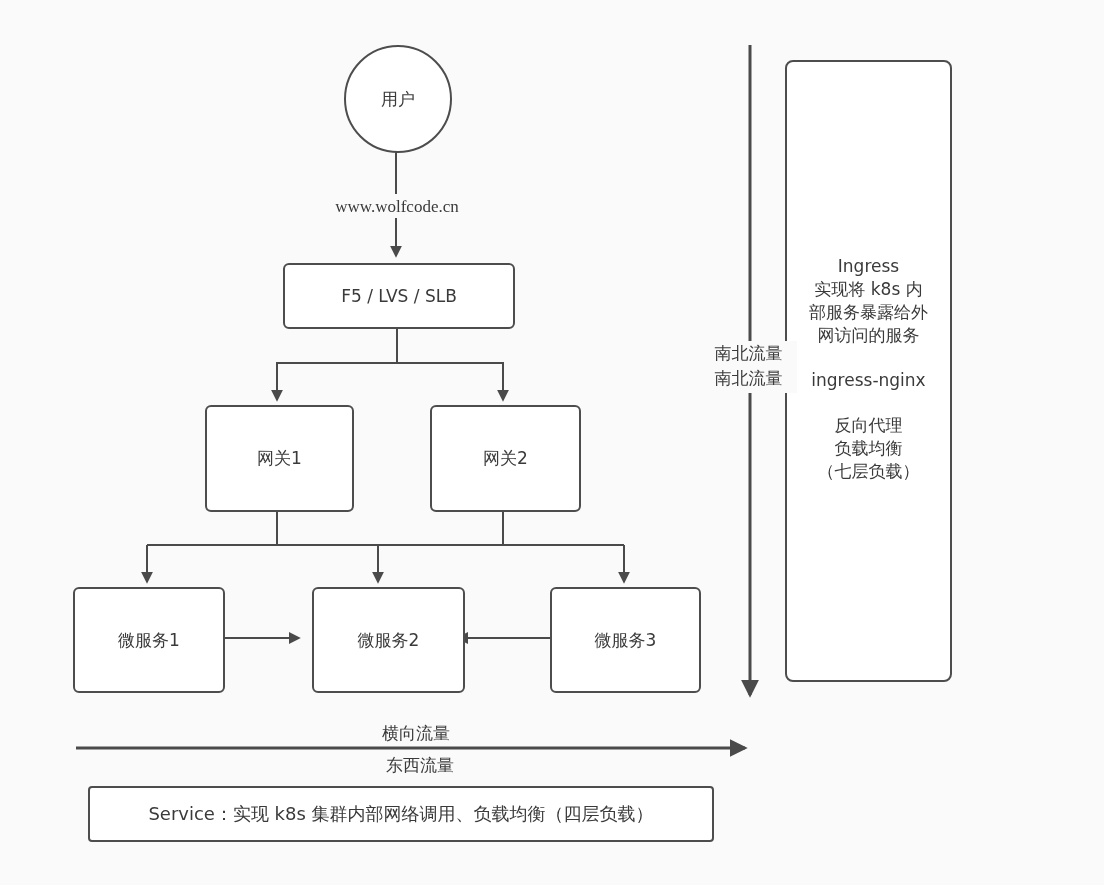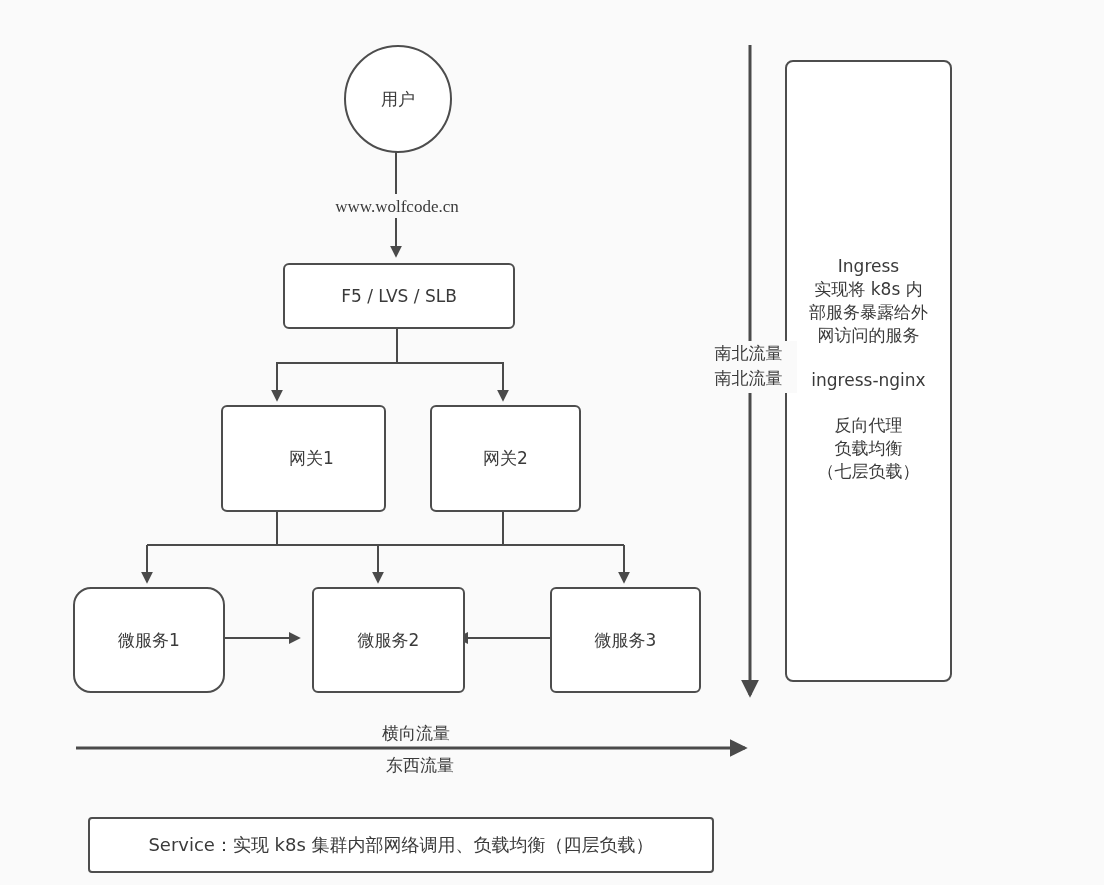--- a/index.html
+++ b/index.html
@@ -86,28 +86,28 @@
 <div class="node circle" style="left:344px; top:45px; width:104px; height:104px;">
   <span>用户</span>
 </div>
 
 <div class="floating-label masked" style="left:307px; top:194px; width:180px; height:24px;font-family:Liberation Serif, serif;">www.wolfcode.cn</div>
 
 <div class="node" style="left:283px; top:263px; width:228px; height:62px;">
   <span>F5 / LVS / SLB</span>
 </div>
 
-<div class="node" style="left:221px; top:405px; width:145px; height:103px;padding-left:16px;">
+<div class="node" style="left:205px; top:405px; width:145px; height:103px;">
   <span>网关1</span>
 </div>
 <div class="node" style="left:430px; top:405px; width:147px; height:103px;text-align:center;">
   <span>网关2</span>
 </div>
 
-<div class="node" style="left:73px; top:587px; width:148px; height:102px;border-radius:18px;">
+<div class="node" style="left:73px; top:587px; width:148px; height:102px;">
   <span>微服务1</span>
 </div>
 <div class="node" style="left:312px; top:587px; width:149px; height:102px;text-align:center;">
   <span>微服务2</span>
 </div>
 <div class="node" style="left:550px; top:587px; width:147px; height:102px;">
   <span>微服务3</span>
 </div>
 
 <div class="floating-label masked" style="left:700px; top:341px; width:97px; height:52px;">
@@ -126,15 +126,15 @@
     <div class="spacer"></div>
     <div>反向代理</div>
     <div>负载均衡</div>
     <div>（七层负载）</div>
   </div>
 </div>
 
 <div class="floating-label" style="left:366px; top:722px; width:100px; height:22px; line-height:22px;">横向流量</div>
 <div class="floating-label" style="left:370px; top:754px; width:100px; height:22px; line-height:22px;">东西流量</div>
 
-<div class="note-box" style="left:88px; top:786px; width:622px; height:52px;margin-top:31px;">
+<div class="note-box" style="left:88px; top:786px; width:622px; height:52px;">
   <span>Service：实现 k8s 集群内部网络调用、负载均衡（四层负载）</span>
 </div>
 
 </body></html>

